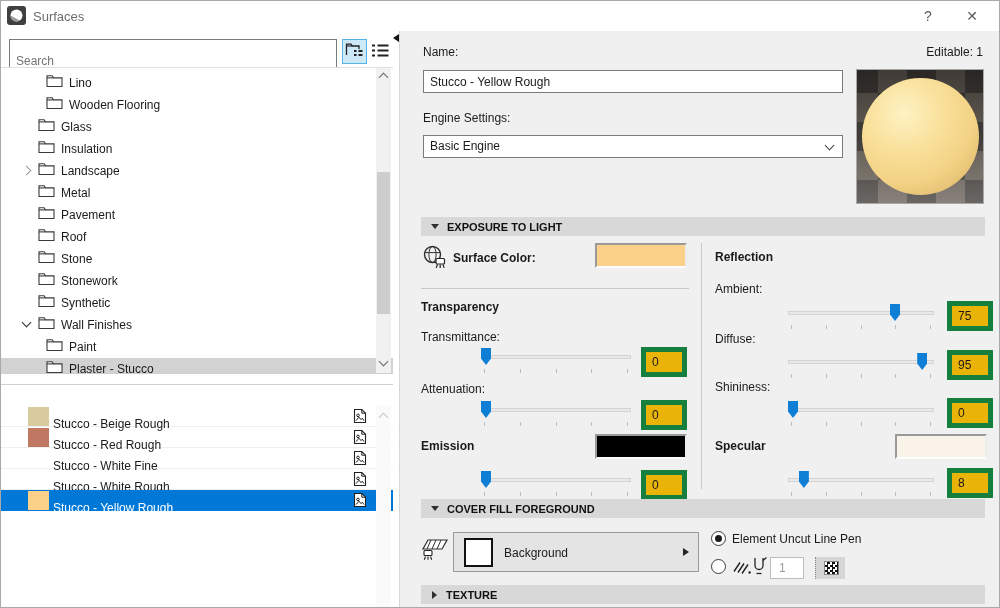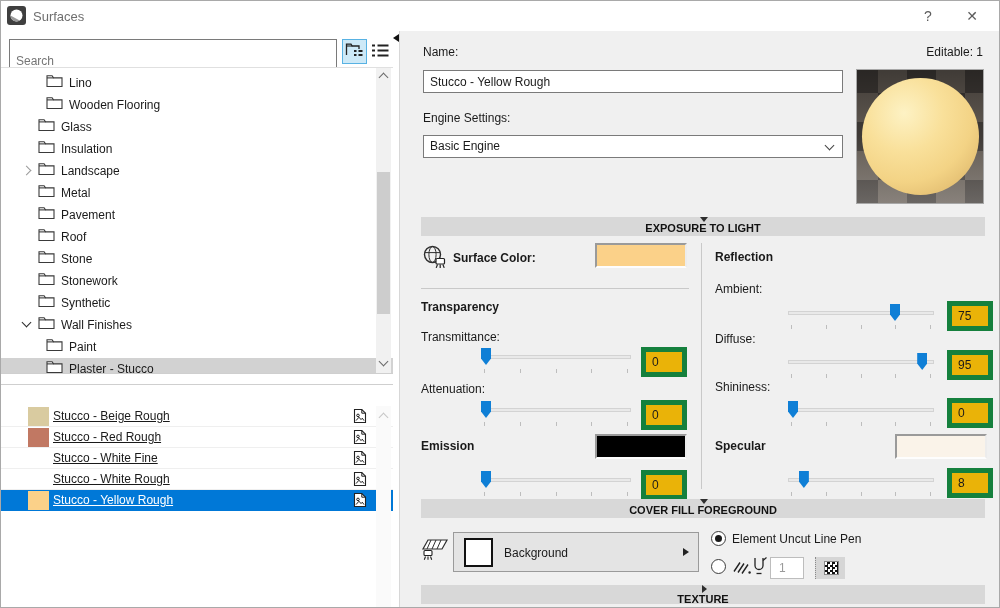--- a/index.html
+++ b/index.html
@@ -43,37 +43,37 @@
   .sb .thumb{position:absolute;left:1px;width:13px;background:#cdcdcd;}
 
   
   #list{position:absolute;left:0;top:383px;width:392px;bottom:0;background:#fff;border-top:1px solid #cfcfcf;}
   #lhead{position:absolute;left:0;top:0;right:0;height:21px;border-bottom:1px solid #d9d9d9;background:#fff;}
   .colsep{position:absolute;top:2px;height:17px;width:1px;background:#e3e3e3;}
   #sort-arrow{position:absolute;left:318px;top:8px;width:0;height:0;
     border-left:5px solid transparent;border-right:5px solid transparent;border-bottom:6px solid #b3b3b3;}
   .lrow{position:absolute;left:0;width:392px;height:21px;border-bottom:1px solid #efefef;line-height:20px;}
   .lrow .lswatch{position:absolute;left:27px;top:1px;width:21px;height:19px;}
-  .lrow .lname{position:absolute;left:52px;top:0;text-decoration:underline;}
+  .lrow .lname{position:absolute;left:52px;top:8px;}
   .lrow .ltex{position:absolute;left:351px;top:2px;}
   .lrow.sel{background:#0078d7;color:#fff;border-bottom-color:#0078d7;}
 
   
   #rpanel{position:absolute;left:398px;top:30px;right:0;bottom:0;background:#f0f0f0;border-left:1px solid #d7d7d7;}
   .tinput{position:absolute;height:23px;border:1px solid #7a7a7a;background:#fff;font-family:inherit;font-size:12px;padding:0 6px;outline:none;color:#1a1a1a;}
   #engine-select{position:absolute;left:422px;top:134px;width:420px;height:23px;background:#fff;border:1px solid #7a7a7a;line-height:21px;padding-left:6px;}
   #engine-select .ch{position:absolute;right:9px;top:6px;width:7px;height:7px;border-right:1.4px solid #444;border-bottom:1.4px solid #444;transform:rotate(45deg);}
 
   #preview{position:absolute;left:855px;top:68px;width:128px;height:135px;border:1px solid #a8a8a8;
     background:repeating-conic-gradient(#6a625a 0% 25%,#45403c 0% 50%);background-size:58px 58px;background-position:-8px -6px;overflow:hidden;}
   #preview .shade{position:absolute;inset:0;background:linear-gradient(to bottom,rgba(0,0,0,.40) 0%,rgba(0,0,0,.08) 50%,rgba(255,255,255,.20) 100%);}
   #preview .ball{position:absolute;left:5px;top:8px;width:117px;height:117px;border-radius:50%;
     background:radial-gradient(circle at 36% 30%,#fdf2c4 0%,#f9e09a 35%,#f3d385 62%,#e0ba6e 86%,#cfa75f 100%);}
 
-  .sect{position:absolute;left:420px;width:564px;height:19px;background:#d8d8d8;display:flex;align-items:center;font-weight:bold;font-size:11px;color:#111;flex-direction:column;}
+  .sect{position:absolute;left:420px;width:564px;height:19px;background:#d8d8d8;display:flex;align-items:center;font-weight:bold;font-size:11px;color:#111;}
   .tri-d{width:0;height:0;border-left:4px solid transparent;border-right:4px solid transparent;border-top:5px solid #2e2e2e;margin:0 8px 0 10px;}
   .tri-r{width:0;height:0;border-top:4px solid transparent;border-bottom:4px solid transparent;border-left:5px solid #2e2e2e;margin:0 9px 0 11px;}
 
   .swatch{position:absolute;width:92px;height:25px;border:2px solid;border-color:#9a9a9a #ececec #fdfdfd #9a9a9a;}
   .sep-h{position:absolute;height:1px;background:#c9c9c9;}
   .sep-v{position:absolute;width:1px;background:#c9c9c9;}
 
   .slider{position:absolute;height:27px;}
   .slider .track{position:absolute;left:0;right:0;top:7px;height:4px;background:#e9e9e9;border:1px solid #d3d3d3;}
   .slider .sthumb{position:absolute;top:0;width:10px;height:17px;background:#0f7fd6;

